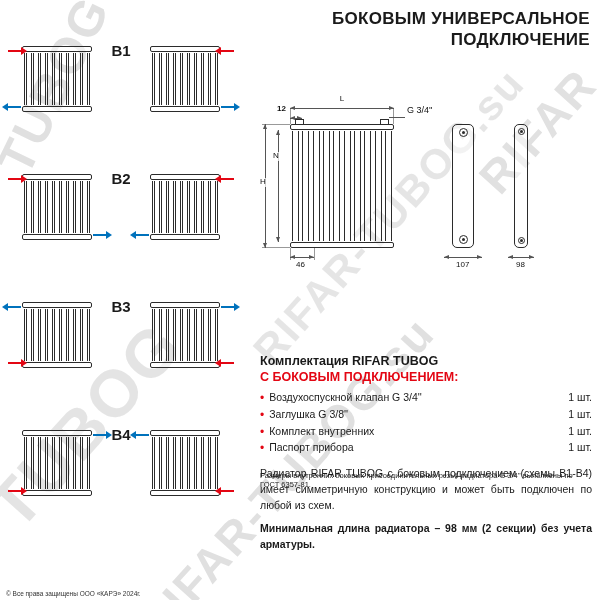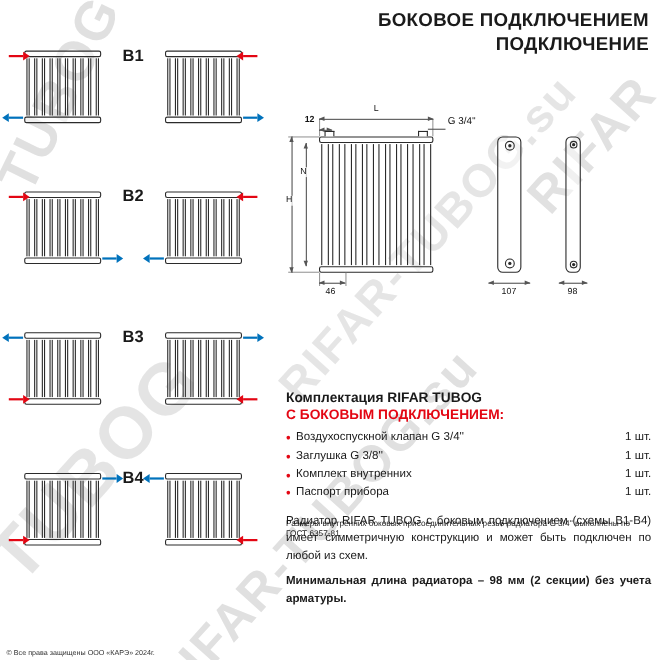--- a/index.html
+++ b/index.html
@@ -90,21 +90,21 @@
 
 <div class="page">
 
   <div class="wm wm1">TUBOG</div>
   <div class="wm wm2">TUBOG</div>
   <div class="wm wm3">RIFAR-TUBOG.su</div>
   <div class="wm wm4">RIFAR-TUBOG.su</div>
   <div class="wm wm5">RIFAR</div>
 
   <div class="layer page-title">
-    <div>БОКОВОЕ ПОДКЛЮЧЕНИЕМ</div>
+    <div>БОКОВЫМ УНИВЕРСАЛЬНОЕ</div>
     <div>ПОДКЛЮЧЕНИЕ</div>
   </div>
 
   <div class="layer schemes" id="schemes">
       <div class="scheme-row">
         <div class="rad-wrap">
           <div class="radiator scheme-rad">
             <div class="rad-bar"></div>
             <div class="rad-tubes">
               <i></i>

